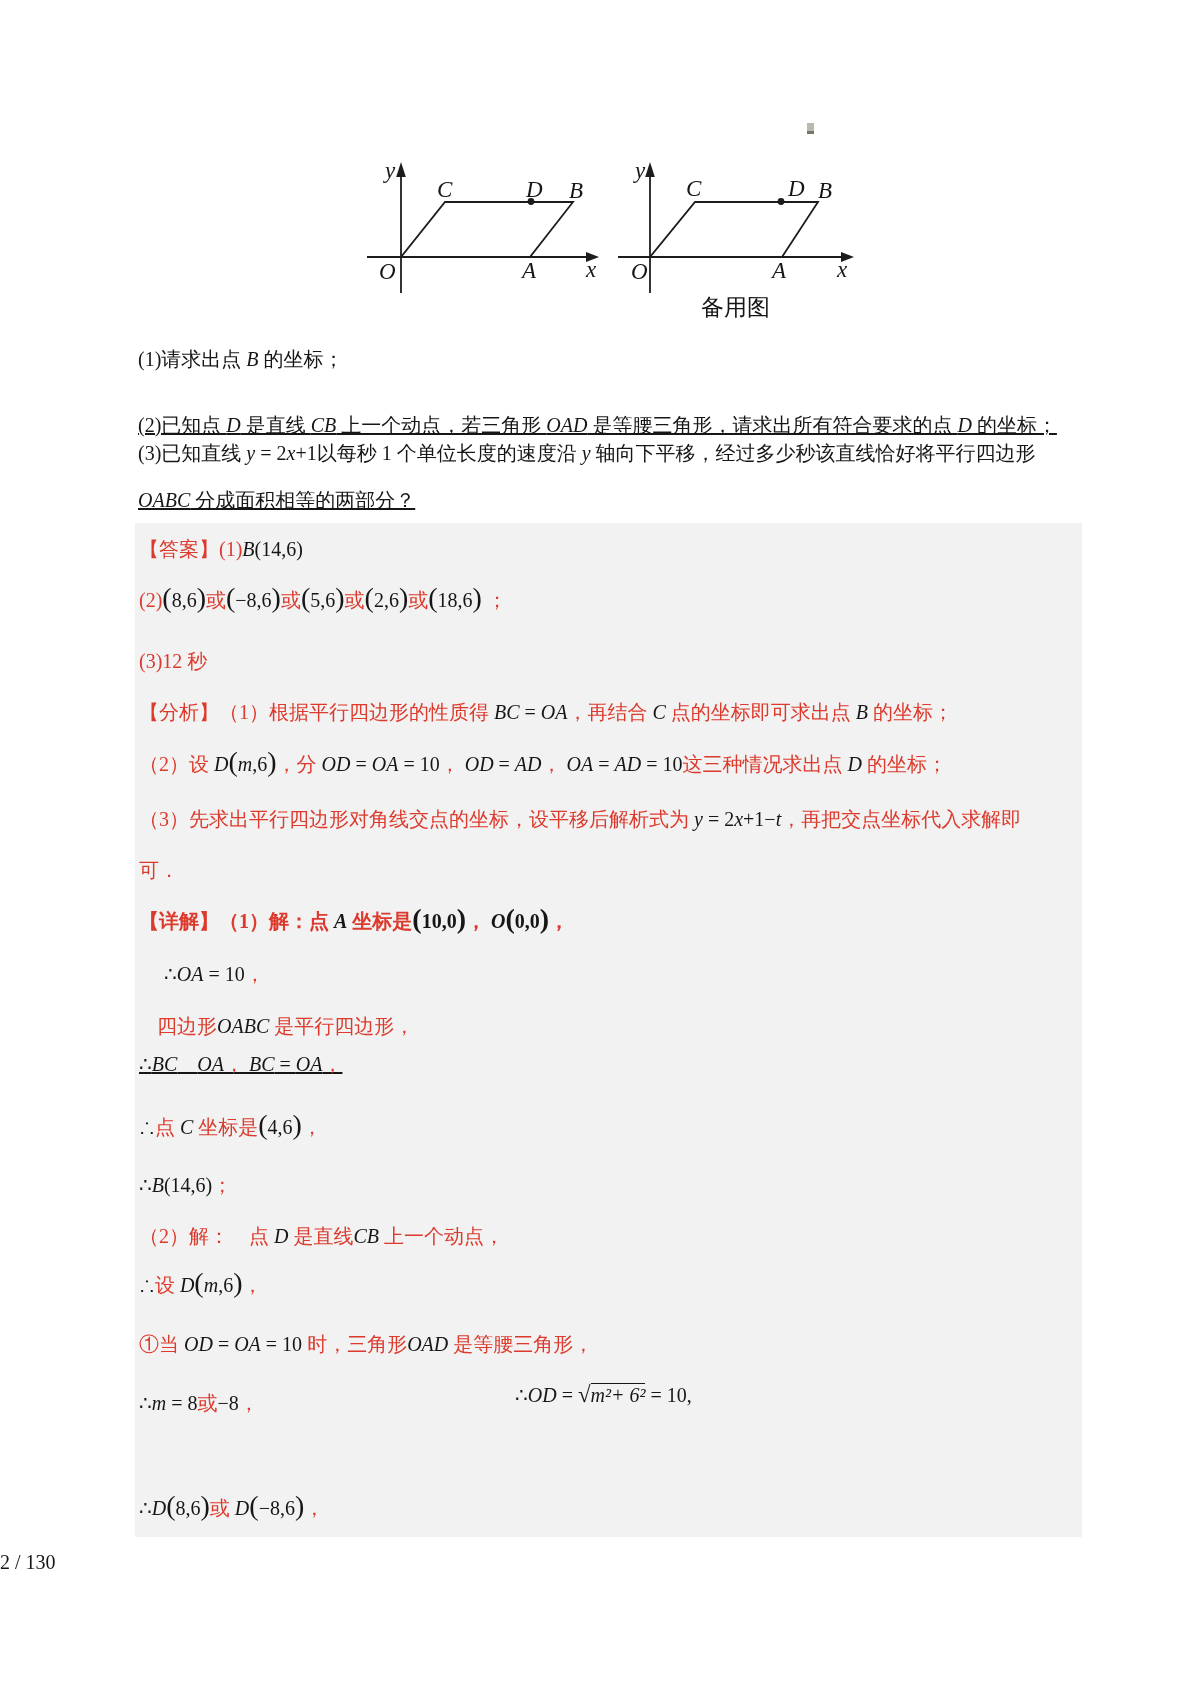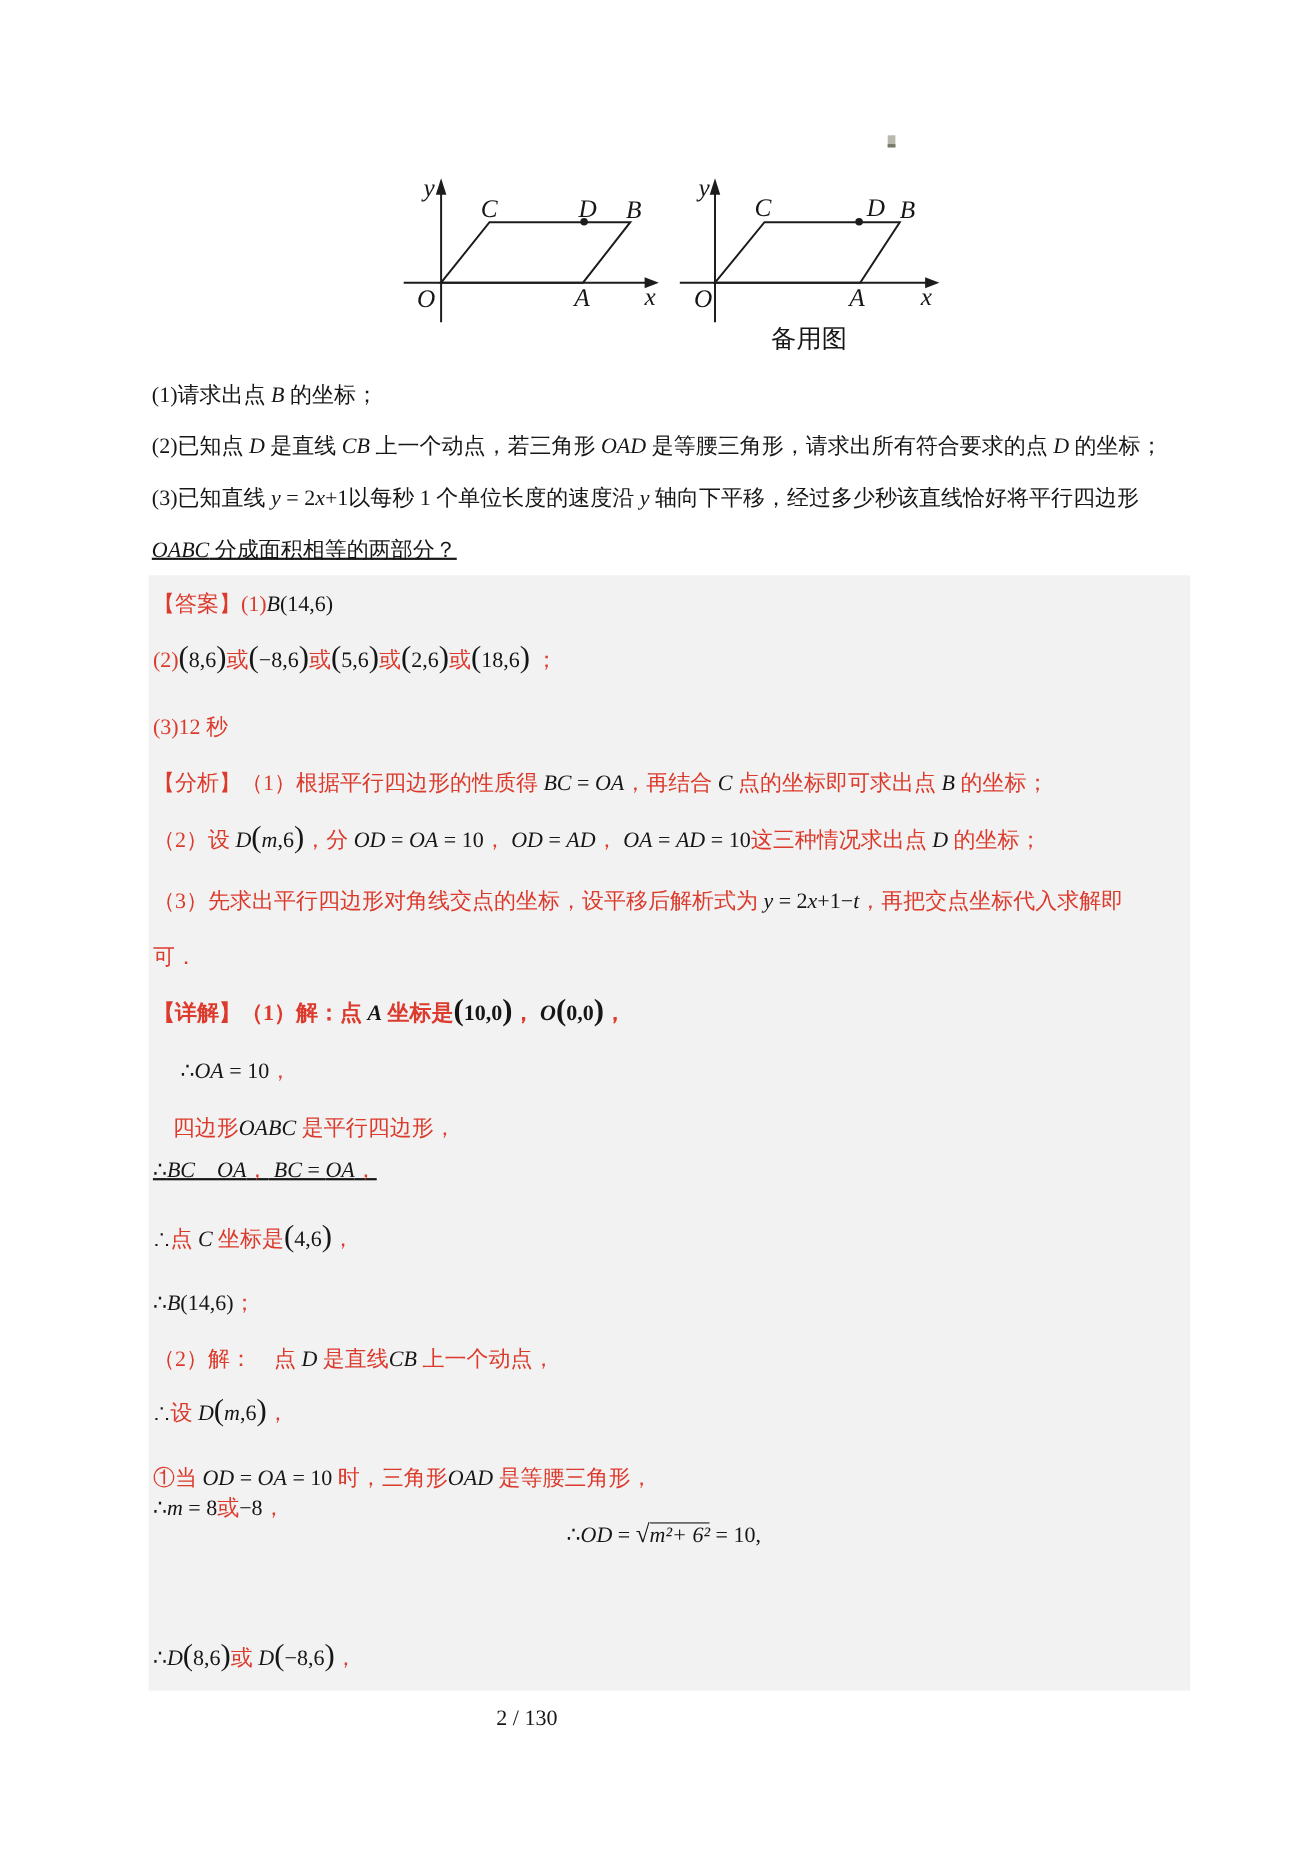--- a/index.html
+++ b/index.html
@@ -8,21 +8,21 @@
   .figure-svg{position:absolute;left:350px;top:140px;}
   .fig-caption{position:absolute;left:701px;top:292px;font-size:23px;color:#161616;white-space:nowrap;}
   .answer-bg{position:absolute;left:135px;top:523px;width:947px;height:1014px;background:#f2f2f2;}
   .tline{position:absolute;font-size:20px;line-height:30px;white-space:nowrap;color:#161616;}
   .tline span{vertical-align:baseline;}
   .red{color:#dc3a2c;text-align:center;}
   .m{font-style:italic;font-family:"Liberation Serif","DejaVu Serif",serif;}
   .p{font-size:28px;line-height:20px;vertical-align:-4px;}
   .sqrt .rad{font-size:23px;}
   .ov{display:inline-block;line-height:23px;border-top:1.7px solid #161616;font-style:italic;}
-  .footer{position:absolute;left:0;top:1551px;width:958px;text-align:center;font-size:20px;color:#161616;}
+  .footer{position:absolute;left:0;top:1551px;width:958px;font-size:20px;color:#161616;}
   .artifact{position:absolute;left:807px;top:123px;width:7px;height:8px;background:#b9b9ad;
             border-bottom:3px solid #787868;}
   svg text{font-family:"Liberation Serif","DejaVu Serif",serif;font-style:italic;font-size:23px;fill:#161616;}
   svg .stroke{stroke:#1c1c1c;stroke-width:1.8;fill:none;}
   svg .fillb{fill:#1c1c1c;stroke:none;}
 </style>
 </head>
 <body>
 
 <div class="page">
@@ -61,21 +61,21 @@
       <text x="487" y="137">x</text>
     </g>
   </svg>
 
   <div class="fig-caption">备用图</div>
 
   <div class="artifact"></div>
 
   <div id="questions">
       <div class="tline" style="top: 344px; left: 138px;"><span>(1)请求出点 </span><span class="m">B</span><span> 的坐标；</span></div>
-      <div class="tline" style="top: 391px; left: 138px;"><span>(2)已知点 </span><span class="m">D</span><span> 是直线 </span><span class="m">CB</span><span> 上一个动点，若三角形 </span><span class="m">OAD</span><span> 是等腰三角形，请求出所有符合要求的点 </span><span class="m">D</span><span> 的坐标；</span></div>
+      <div class="tline" style="top: 410px; left: 138px; text-decoration: underline;"><span>(2)已知点 </span><span class="m">D</span><span> 是直线 </span><span class="m">CB</span><span> 上一个动点，若三角形 </span><span class="m">OAD</span><span> 是等腰三角形，请求出所有符合要求的点 </span><span class="m">D</span><span> 的坐标；</span></div>
       <div class="tline" style="top: 438px; left: 138px;"><span>(3)已知直线 </span><span class="m">y</span><span> = 2</span><span class="m">x</span><span>+1</span><span>以每秒 1 个单位长度的速度沿 </span><span class="m">y</span><span> 轴向下平移，经过多少秒该直线恰好将平行四边形</span></div>
       <div class="tline" style="top: 485px; left: 138px; text-decoration: underline;"><span class="m">OABC</span><span> 分成面积相等的两部分？</span></div>
     </div>
 
   <div class="answer-bg"></div>
 
   <div id="answers">
       <div class="tline" style="top: 534px; left: 139px;"><span class="red">【答案】(1)</span><span class="m">B</span><span>(14,6)</span></div>
       <div class="tline" style="top: 585px; left: 139px;"><span class="red">(2)</span><span class="p">(</span><span>8,6</span><span class="p">)</span><span class="red">或</span><span class="p">(</span><span>−8,6</span><span class="p">)</span><span class="red">或</span><span class="p">(</span><span>5,6</span><span class="p">)</span><span class="red">或</span><span class="p">(</span><span>2,6</span><span class="p">)</span><span class="red">或</span><span class="p">(</span><span>18,6</span><span class="p">)</span><span class="red"> ；</span></div>
       <div class="tline" style="top: 646px; left: 139px;"><span class="red">(3)12 秒</span></div>
@@ -86,18 +86,18 @@
       <div class="tline" style="top: 906px; left: 139px; font-weight: bold;"><span class="red">【详解】（1）解：点 </span><span class="m">A</span><span class="red"> 坐标是</span><span class="p">(</span><span>10,0</span><span class="p">)</span><span class="red">，</span><span class="m"> O</span><span class="p">(</span><span>0,0</span><span class="p">)</span><span class="red">，</span></div>
       <div class="tline" style="top: 959px; left: 139px; margin-left: 25px;"><span>∴</span><span class="m">OA</span><span> = 10</span><span class="red">，</span></div>
       <div class="tline" style="top: 1011px; left: 157px;"><span class="red">四边形</span><span class="m">OABC</span><span class="red"> 是平行四边形，</span></div>
       <div class="tline" style="top: 1049px; left: 139px; text-decoration: underline;"><span>∴</span><span class="m">BC</span><span>　</span><span class="m">OA</span><span class="red">，</span><span class="m">  BC</span><span> = </span><span class="m">OA</span><span class="red">，</span></div>
       <div class="tline" style="top: 1112px; left: 139px;"><span>∴</span><span class="red">点 </span><span class="m">C</span><span class="red"> 坐标是</span><span class="p">(</span><span>4,6</span><span class="p">)</span><span class="red">，</span></div>
       <div class="tline" style="top: 1170px; left: 139px;"><span>∴</span><span class="m">B</span><span>(14,6)</span><span class="red">；</span></div>
       <div class="tline" style="top: 1221px; left: 139px;"><span class="red">（2）解：　点 </span><span class="m">D</span><span class="red"> 是直线</span><span class="m">CB</span><span class="red"> 上一个动点，</span></div>
       <div class="tline" style="top: 1270px; left: 139px;"><span>∴</span><span class="red">设 </span><span class="m">D</span><span class="p">(</span><span class="m">m</span><span>,6</span><span class="p">)</span><span class="red">，</span></div>
       <div class="tline" style="top: 1329px; left: 139px;"><span class="red">①当 </span><span class="m">OD</span><span> = </span><span class="m">OA</span><span> = 10</span><span class="red"> 时，三角形</span><span class="m">OAD</span><span class="red"> 是等腰三角形，</span></div>
       <div class="tline" style="top: 1380px; left: 515px;"><span>∴</span><span class="m">OD</span><span> = </span><span class="sqrt"><span class="rad">√</span><span class="ov">m²+ 6²</span></span><span> = 10,</span></div>
-      <div class="tline" style="top: 1356px; left: 139px;"><span>∴</span><span class="m">m</span><span> = 8</span><span class="red">或</span><span>−8</span><span class="red">，</span></div>
+      <div class="tline" style="top: 1388px; left: 139px;"><span>∴</span><span class="m">m</span><span> = 8</span><span class="red">或</span><span>−8</span><span class="red">，</span></div>
       <div class="tline" style="top: 1493px; left: 139px;"><span>∴</span><span class="m">D</span><span class="p">(</span><span>8,6</span><span class="p">)</span><span class="red">或</span><span class="m"> D</span><span class="p">(</span><span>−8,6</span><span class="p">)</span><span class="red">，</span></div>
     </div>
 
   <div class="footer">2  /  130</div>
 </div>
 
 </body></html>

